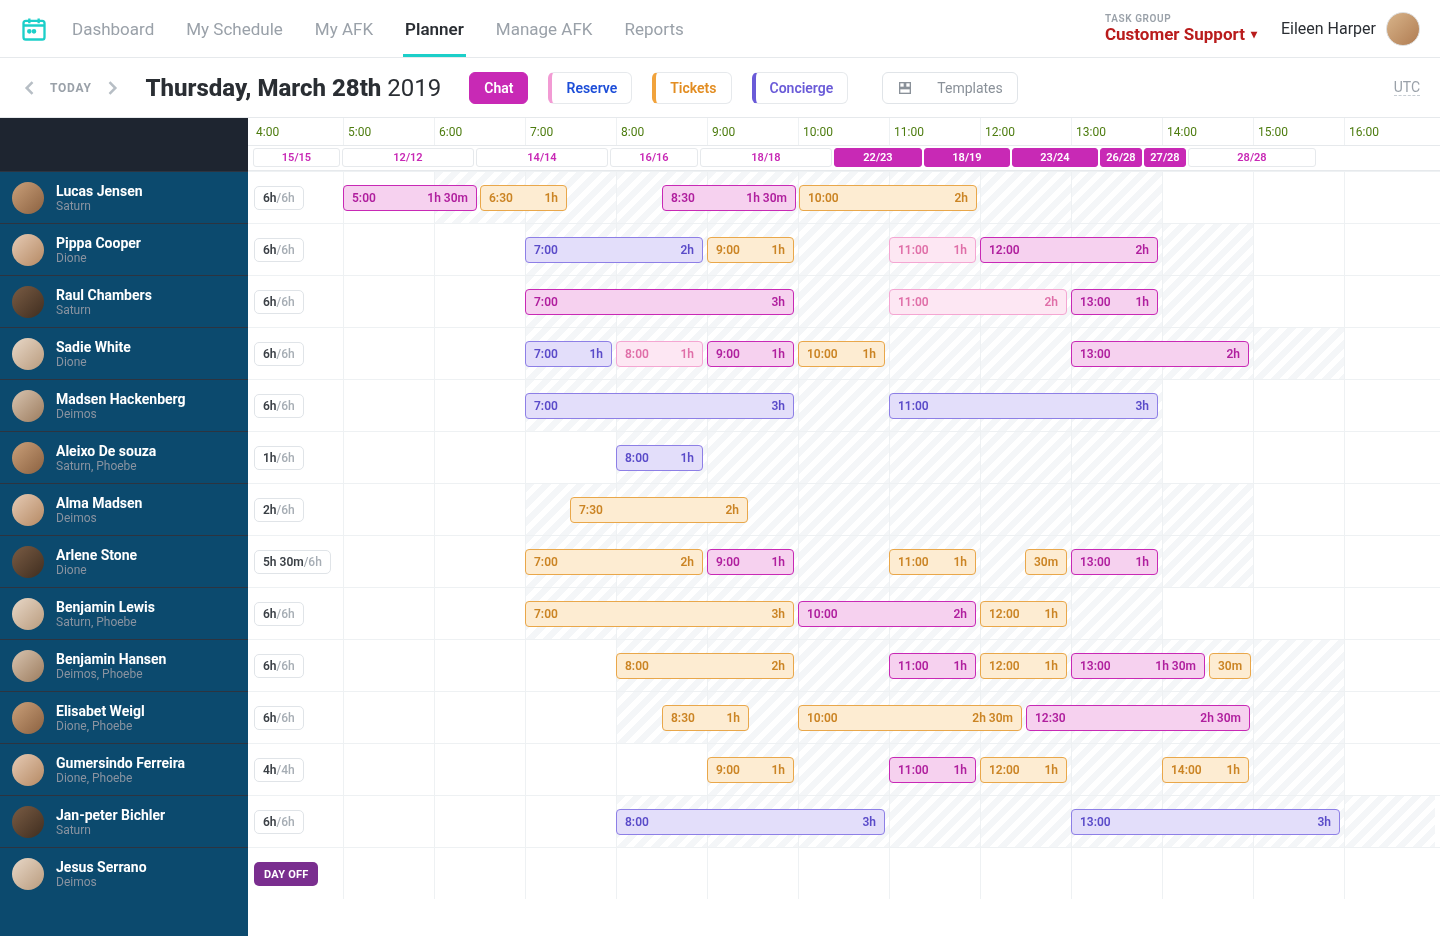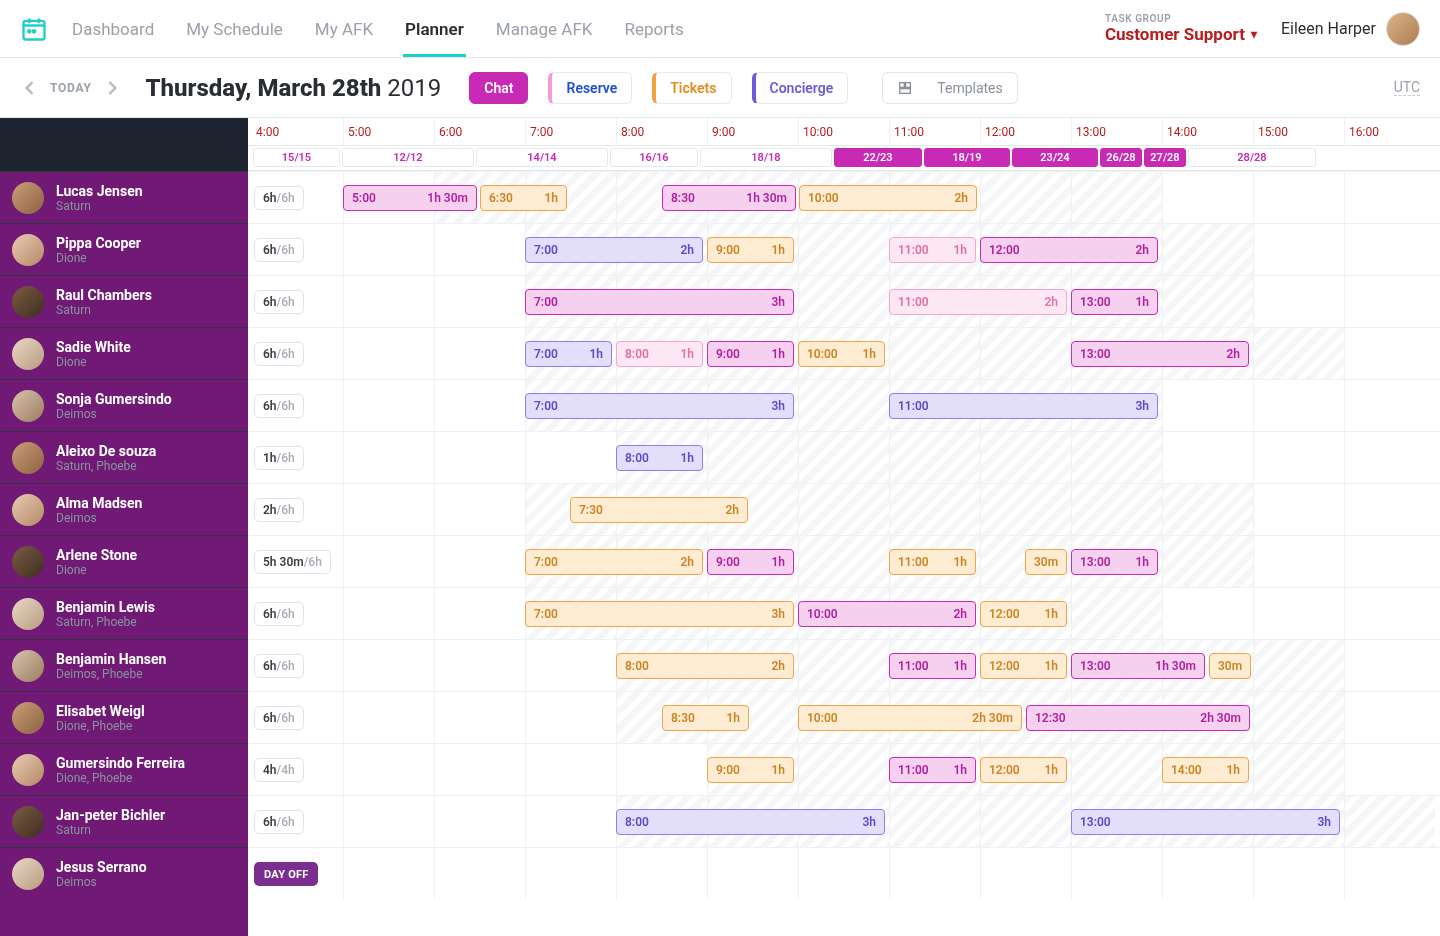--- a/index.html
+++ b/index.html
@@ -32,30 +32,30 @@
 .chip.chat { background: #c829b5; border-color: #c829b5; color: #fff; }
 .chip.reserve { background: #fff; border-left: 4px solid #f29bd4; border-top: 1px solid #e6e9ec; border-right: 1px solid #e6e9ec; border-bottom: 1px solid #e6e9ec; color: #1d4ed8; }
 .chip.tickets { background: #fff; border-left: 4px solid #f1a33c; border-top: 1px solid #e6e9ec; border-right: 1px solid #e6e9ec; border-bottom: 1px solid #e6e9ec; color: #e28d22; }
 .chip.concierge { background: #fff; border-left: 4px solid #6a5bd8; border-top: 1px solid #e6e9ec; border-right: 1px solid #e6e9ec; border-bottom: 1px solid #e6e9ec; color: #6a5bd8; }
 .templates-btn { height: 32px; padding: 0 14px; border: 1px solid #e0e4e8; border-radius: 6px; color: #8a9199; font-size: 14px; display: flex; align-items: center; gap: 24px; cursor: pointer; margin-left: 18px; }
 .toolbar-spacer { flex: 1; }
 .tz { font-size: 14px; color: #9aa1a9; border-bottom: 1px dashed #c7cdd3; cursor: pointer; }
 
 
 .grid-wrap { display: flex; height: calc(100% - 118px); }
-.sidebar { width: 248px; background: #701a75; color: #fff; overflow: hidden; }
+.sidebar { width: 248px; background: #0c4a6e; color: #fff; overflow: hidden; }
 .sidebar-spacer { height: 53px; background: #1e2530; }
 .person-row { height: 52px; display: flex; align-items: center; gap: 12px; padding: 0 12px; border-top: 1px solid #2d3440; cursor: pointer; }
 .person-row .pavatar { width: 32px; height: 32px; border-radius: 50%; background: #5a6270; flex-shrink: 0; }
 .pname { font-size: 14px; font-weight: 700; color: #fff; }
 .pteam { font-size: 12px; color: #8a93a0; }
 
 .timeline { flex: 1; position: relative; overflow: hidden; }
 .hours-header { height: 28px; display: flex; border-bottom: 1px solid #e6e9ec; padding-left: 4px; }
-.hour-cell { width: 91px; flex-shrink: 0; font-size: 12px; color: #b91c1c; padding-left: 4px; display: flex; align-items: center; border-left: 1px solid #eef1f3; }
+.hour-cell { width: 91px; flex-shrink: 0; font-size: 12px; color: #4d7c0f; padding-left: 4px; display: flex; align-items: center; border-left: 1px solid #eef1f3; }
 .hour-cell:first-child { border-left: none; }
 
 .capacity-row { height: 25px; display: flex; border-bottom: 1px solid #e6e9ec; padding-left: 4px; }
 .cap-cell { flex-shrink: 0; font-size: 11px; font-weight: 600; display: flex; align-items: center; justify-content: center; border: 1px solid #e6e9ec; border-radius: 3px; margin: 2px 1px; height: 19px; }
 .cap-cell.pink { color: #c829b5; background: #fff; }
 .cap-cell.mag-fill { color: #fff; background: #c829b5; border-color: #c829b5; }
 
 .rows { }
 .trow { height: 52px; border-top: 1px solid #eef1f3; position: relative; }
 .trow-bg { position: absolute; inset: 0; display: flex; padding-left: 4px; }
@@ -172,21 +172,21 @@
         <div class="person-row">
           <div class="pavatar c4"></div>
           <div>
             <div class="pname">Sadie White</div>
             <div class="pteam">Dione</div>
           </div>
         </div>
         <div class="person-row">
           <div class="pavatar c5"></div>
           <div>
-            <div class="pname">Sonja Gumersindo</div>
+            <div class="pname">Madsen Hackenberg</div>
             <div class="pteam">Deimos</div>
           </div>
         </div>
         <div class="person-row">
           <div class="pavatar c1"></div>
           <div>
             <div class="pname">Aleixo De souza</div>
             <div class="pteam">Saturn, Phoebe</div>
           </div>
         </div>

